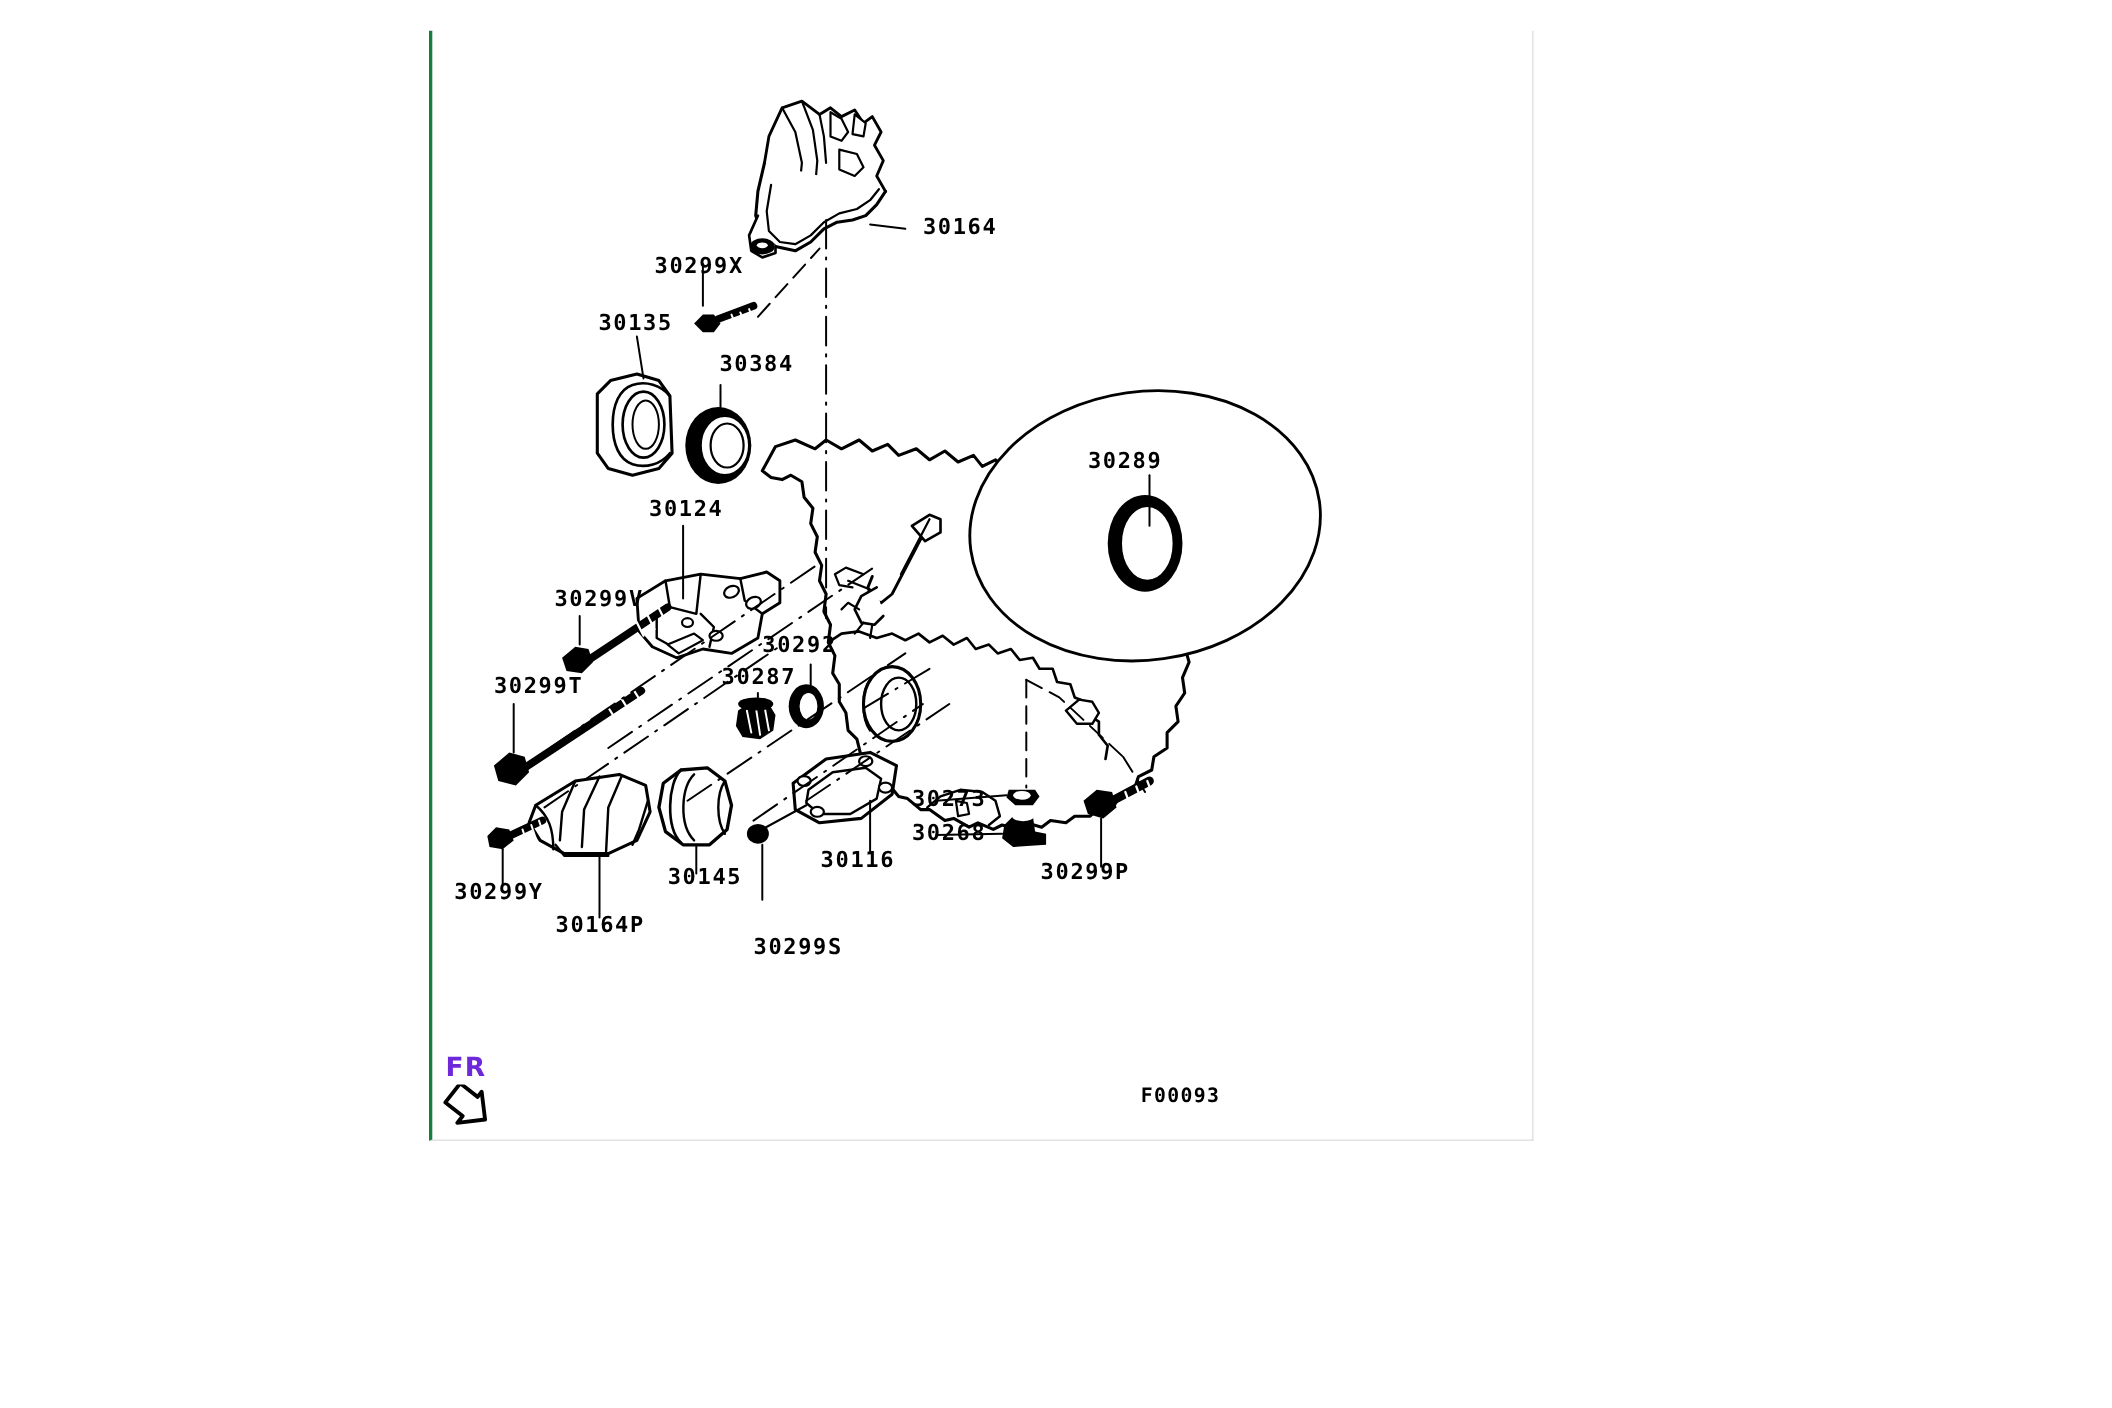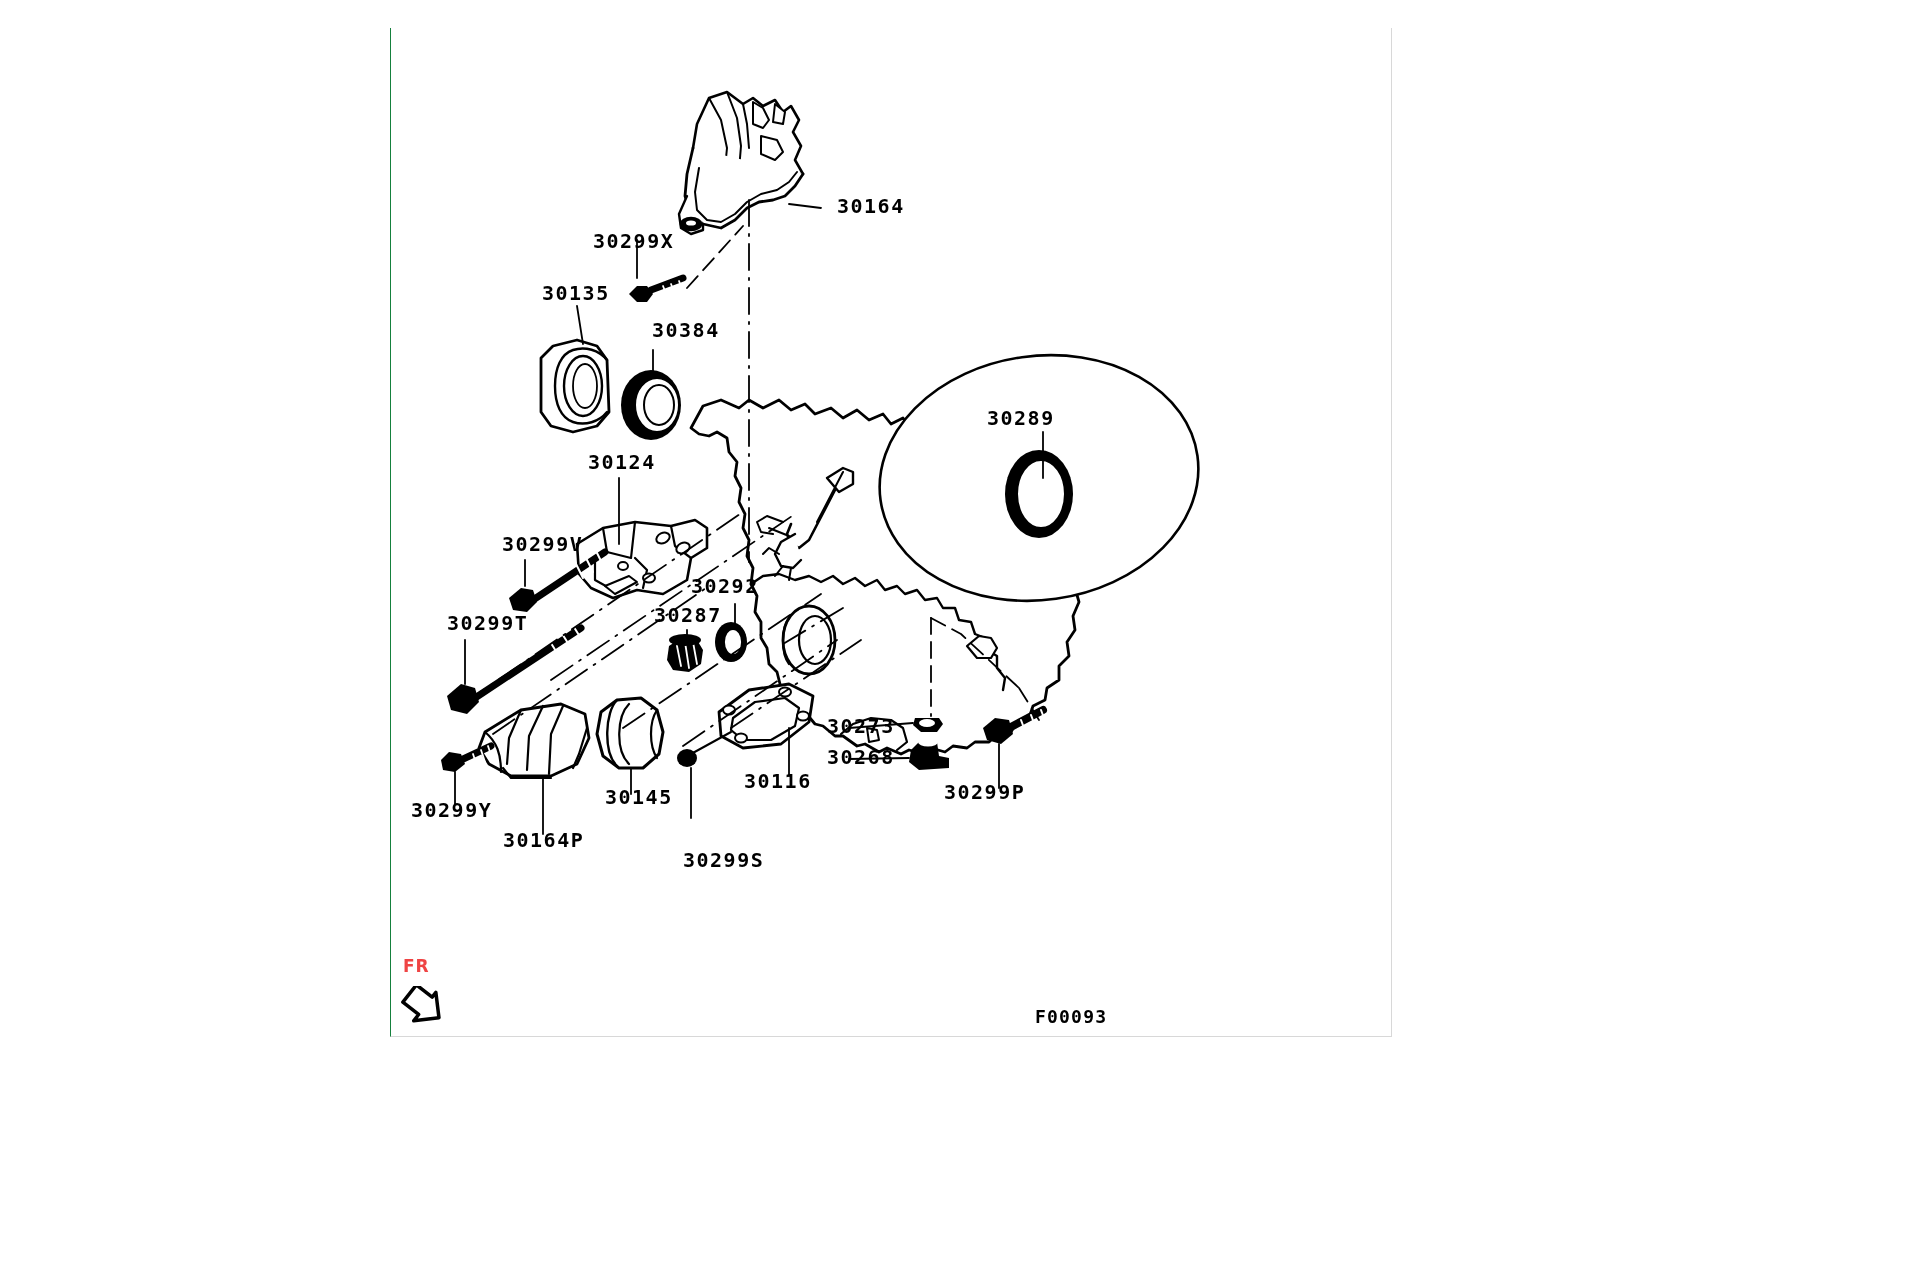--- a/index.html
+++ b/index.html
@@ -1,25 +1,25 @@
 <!DOCTYPE html>
 <html><head>
 <meta charset="utf-8">
 <style>
   html,body{margin:0;padding:0;background:#ffffff;}
   body{width:1920px;height:1280px;font-family:"DejaVu Sans",sans-serif;overflow:hidden;}
   #stage{position:relative;width:1920px;height:1280px;background:#ffffff;}
   #sheet{position:absolute;left:390px;top:28px;width:1000px;height:1008px;background:#fff;
-         border-left:1px solid #15803d;border-right:1px solid #d8d8d8;border-bottom:1px solid #d8d8d8;}
+         border-left:3px solid #15803d;border-right:1px solid #d8d8d8;border-bottom:1px solid #d8d8d8;}
   svg{position:absolute;left:0;top:0;}
   .lbl{position:absolute;font-family:"DejaVu Sans Mono","Liberation Mono",monospace;
        font-size:20px;font-weight:700;color:#000;letter-spacing:1.5px;white-space:nowrap;line-height:1;}
   .dwg{position:absolute;font-family:"DejaVu Sans Mono","Liberation Mono",monospace;
        font-size:18px;font-weight:700;color:#000;letter-spacing:1.2px;}
-  .fr{position:absolute;font-family:"DejaVu Sans",sans-serif;font-size:17px;font-weight:700;color:#ef4444;letter-spacing:1px;}
+  .fr{position:absolute;font-family:"DejaVu Sans",sans-serif;font-size:24px;font-weight:700;color:#6d28d9;letter-spacing:1px;}
 </style>
 </head>
 <body>
 
 <div id="stage">
   <div id="sheet">
 
     <svg width="1000" height="1008" viewBox="0 0 1000 1008">
       <g fill="none" stroke="#000" stroke-width="2.6" stroke-linecap="round" stroke-linejoin="round">
 
@@ -273,16 +273,16 @@
     <div class="lbl" style="left:20px;top:772px;">30299Y</div>
     <div class="lbl" style="left:214px;top:759px;">30145</div>
     <div class="lbl" style="left:292px;top:822px;">30299S</div>
     <div class="lbl" style="left:112px;top:802px;">30164P</div>
 
     <div class="fr" style="left:12px;top:928px;">FR</div>
     <svg width="52" height="46" style="left:8px;top:958px;">
       <path d="M6 8 L26 8 L26 2 L44 20 L26 38 L26 30 L6 30 Z" transform="rotate(38 25 20)" fill="#fff" stroke="#000" stroke-width="3.5" stroke-linejoin="round"></path>
     </svg>
 
-    <div class="dwg" style="left:644px;top:978px;">F00093</div>
+    <div class="dwg" style="left:644px;top:958px;">F00093</div>
 
   </div>
 </div>
 
 </body></html>

